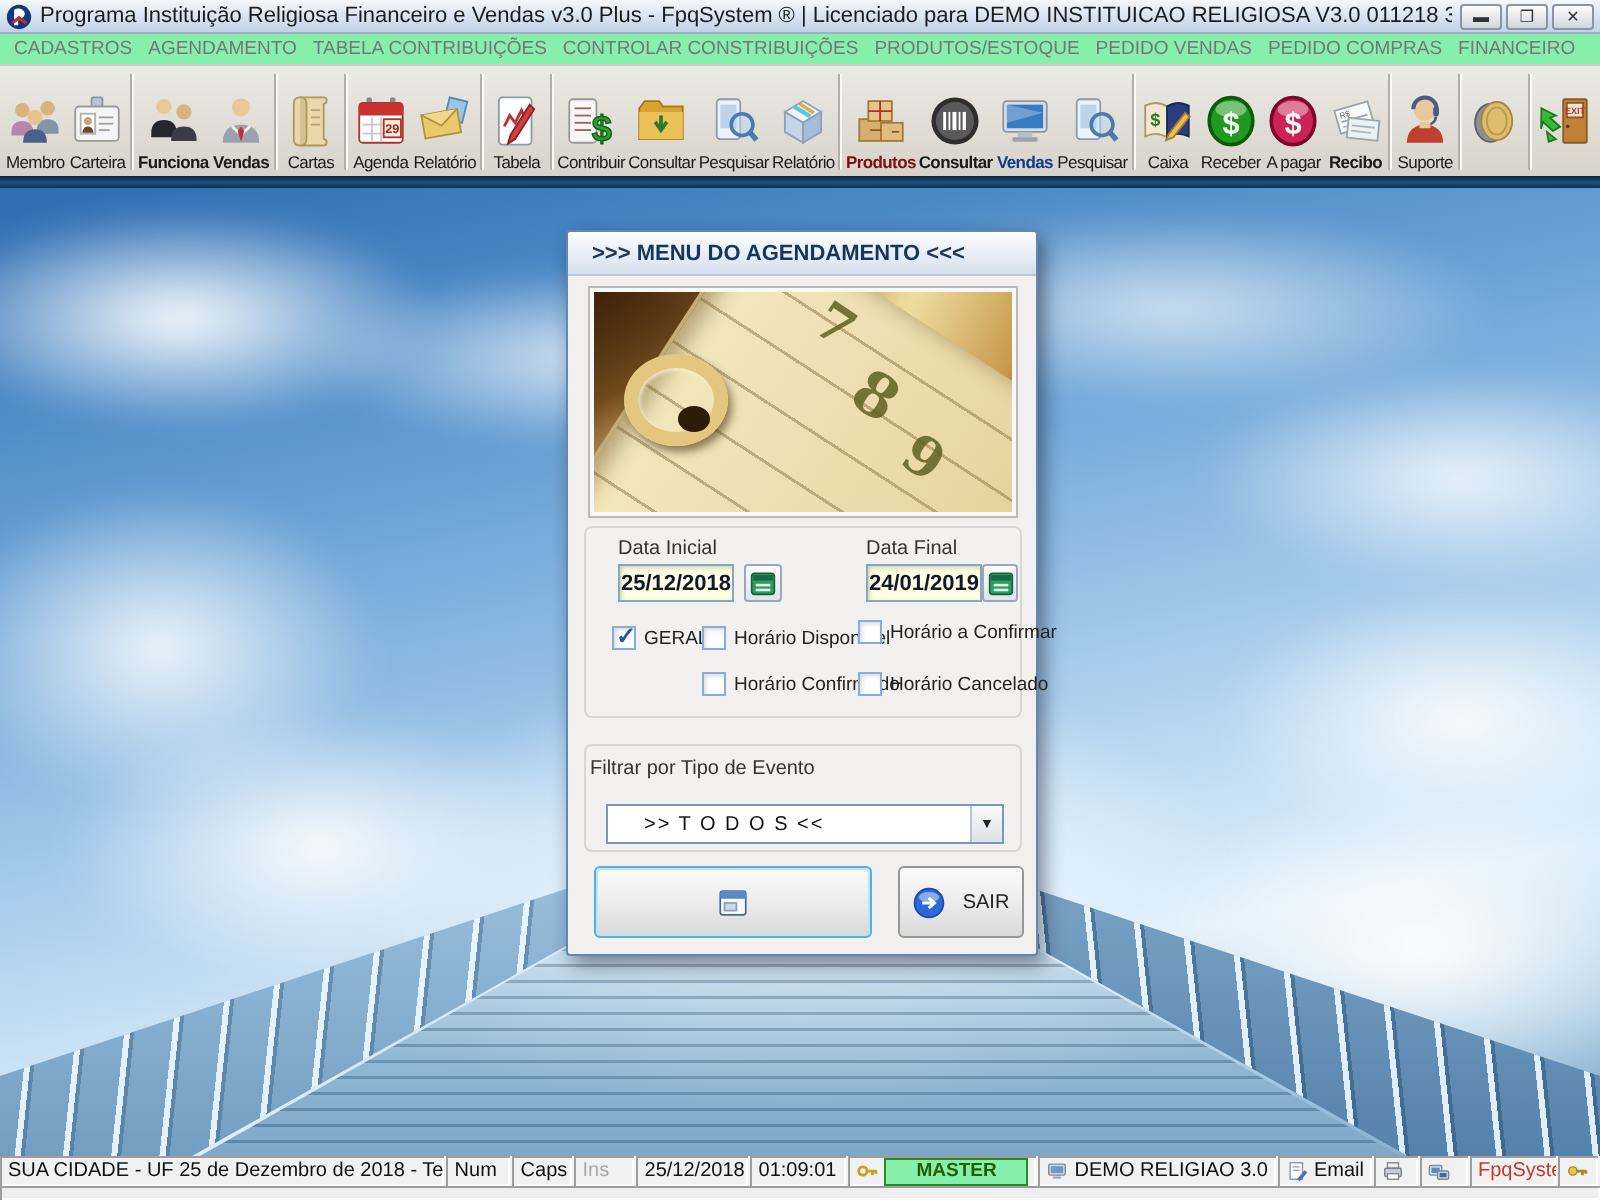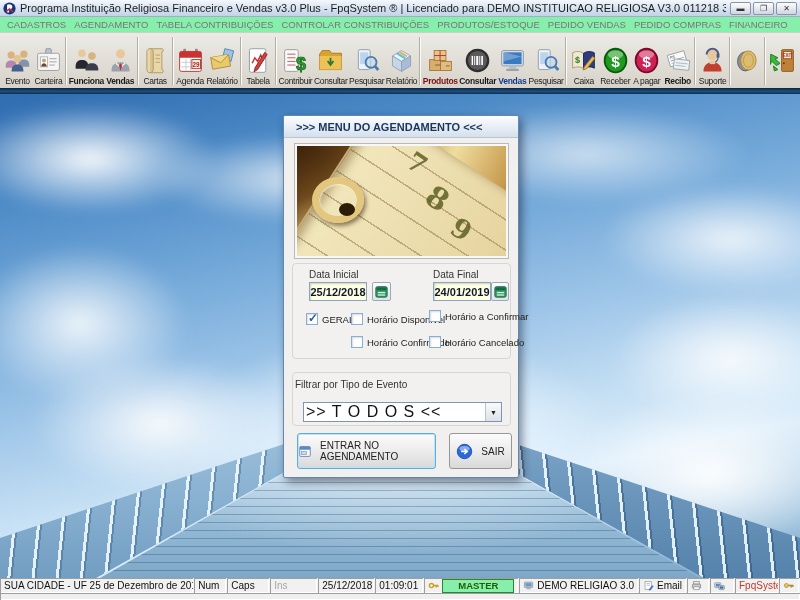--- a/index.html
+++ b/index.html
@@ -110,21 +110,21 @@
 
   .cbrow { position:absolute; display:flex; align-items:center; gap:4px; }
   .cb { width:12px; height:12px; background:#fff; border:1px solid #88aed6;
     box-shadow:inset 1px 1px 2px rgba(0,0,0,0.15); position:relative; flex:0 0 auto; }
   .cb.checked::after { content:"✓"; position:absolute; left:1px; top:-3px;
     font-size:12px; font-weight:bold; color:#2a55a5; }
   .cblabel { font-size:9.5px; color:#222; white-space:nowrap; }
 
   .combo { position:absolute; left:10px; top:29px; width:199px; height:20px;
     background:#fff; border:1px solid #7a96b8; display:flex; align-items:center; }
-  .combo .val { flex:1; padding-left:2px; font-size:16px; color:#111;
+  .combo .val { flex:1; padding-left:18px; font-size:10px; color:#111;
     letter-spacing:1px; white-space:nowrap; overflow:hidden; }
   .combo .arrow { width:16px; height:100%; border-left:1px solid #b8c4d2;
     background:linear-gradient(180deg,#fafafa,#dde2e8); display:flex;
     align-items:center; justify-content:center; font-size:7px; color:#222; }
 
   .dlg-btn { position:absolute; height:36px; border-radius:3px;
     background:linear-gradient(180deg,#fbfbfb 0%,#ececec 50%,#d9d9d9 100%);
     display:flex; align-items:center; justify-content:center; gap:8px;
     font-size:10px; color:#222; }
   .btn-enter { left:13px; top:317px; width:139px; border:1px solid #58aede;
@@ -184,21 +184,21 @@
 
     <div class="tbtn">
       <svg viewBox="0 0 32 32">
           <circle cx="9" cy="10" r="4" fill="#d8b37e"></circle>
           <path d="M3 22c0-4 2.5-6 6-6s6 2 6 6v2H3z" fill="#b388ad"></path>
           <circle cx="23" cy="9" r="4" fill="#d8b37e"></circle>
           <path d="M17 21c0-4 2.5-6 6-6s6 2 6 6v2H17z" fill="#8293ab"></path>
           <circle cx="16" cy="14" r="4.2" fill="#e6c28d"></circle>
           <path d="M9.5 27c0-4.5 3-6.5 6.5-6.5s6.5 2 6.5 6.5v1H9.5z" fill="#47608c"></path>
         </svg>
-      <span class="tlabel">Evento</span>
+      <span class="tlabel">Membro</span>
     </div>
     <div class="tbtn">
       <svg viewBox="0 0 32 32">
           <rect x="13" y="3" width="6" height="7" rx="1" fill="#b8c4d4" stroke="#8a96a6"></rect>
           <rect x="4" y="8" width="24" height="19" rx="2" fill="#f5f5f5" stroke="#9a9a9a"></rect>
           <rect x="7" y="12" width="8" height="11" fill="#fff" stroke="#b0b0b0"></rect>
           <circle cx="11" cy="16" r="2.2" fill="#caa27a"></circle>
           <path d="M8 22.5c0-2.4 1.5-3.5 3-3.5s3 1.1 3 3.5z" fill="#6a4a2a"></path>
           <g stroke="#a0a0a0">
             <line x1="17" y1="14" x2="25" y2="14"></line>
@@ -545,38 +545,37 @@
           <span class="arrow">▼</span>
         </div>
       </div>
 
       <div class="dlg-btn btn-enter">
         <svg viewBox="0 0 20 20">
             <rect x="2.5" y="3" width="15" height="14" rx="1.5" fill="#f8f8f8" stroke="#44699c"></rect>
             <rect x="2.5" y="3" width="15" height="4.5" rx="1.5" fill="#5a8ac4"></rect>
             <rect x="5" y="10" width="7" height="4.5" fill="#c9d9ec" stroke="#8aa0b8"></rect>
           </svg>
-        <span>ENTRAR NO AGENDAMENTO</span>
       </div>
       <div class="dlg-btn btn-sair">
         <svg viewBox="0 0 20 20">
             <circle cx="10" cy="10" r="8.5" fill="#2a6ad8" stroke="#1a4aa8"></circle>
             <ellipse cx="10" cy="6.5" rx="6" ry="3" fill="rgba(255,255,255,0.45)"></ellipse>
             <path d="M6 10h6M9.8 7l3.4 3-3.4 3" stroke="#fff" stroke-width="1.8" fill="none"></path>
           </svg>
         <span>SAIR</span>
       </div>
     </div>
   </div>
 
   <div class="statusbar">
     <span class="panel grow">SUA CIDADE - UF 25 de Dezembro de 2018 - Terca-feira</span>
     <span class="panel" style="width:32px">Num</span>
-    <span class="panel" style="width:42px">Caps</span>
-    <span class="panel gray" style="width:47px">Ins</span>
+    <span class="panel" style="width:30px">Caps</span>
+    <span class="panel gray" style="width:30px">Ins</span>
     <span class="panel" style="width:56px">25/12/2018</span>
     <span class="panel" style="width:48px">01:09:01</span>
     <span class="panel">
       <svg viewBox="0 0 16 16">
           <circle cx="5" cy="8" r="3" fill="none" stroke="#c8a020" stroke-width="2"></circle>
           <path d="M8 8h7M12 8v3M14.5 8v2" stroke="#c8a020" stroke-width="2"></path>
         </svg>
       <span class="master-box">MASTER</span>
     </span>
     <span class="panel">

